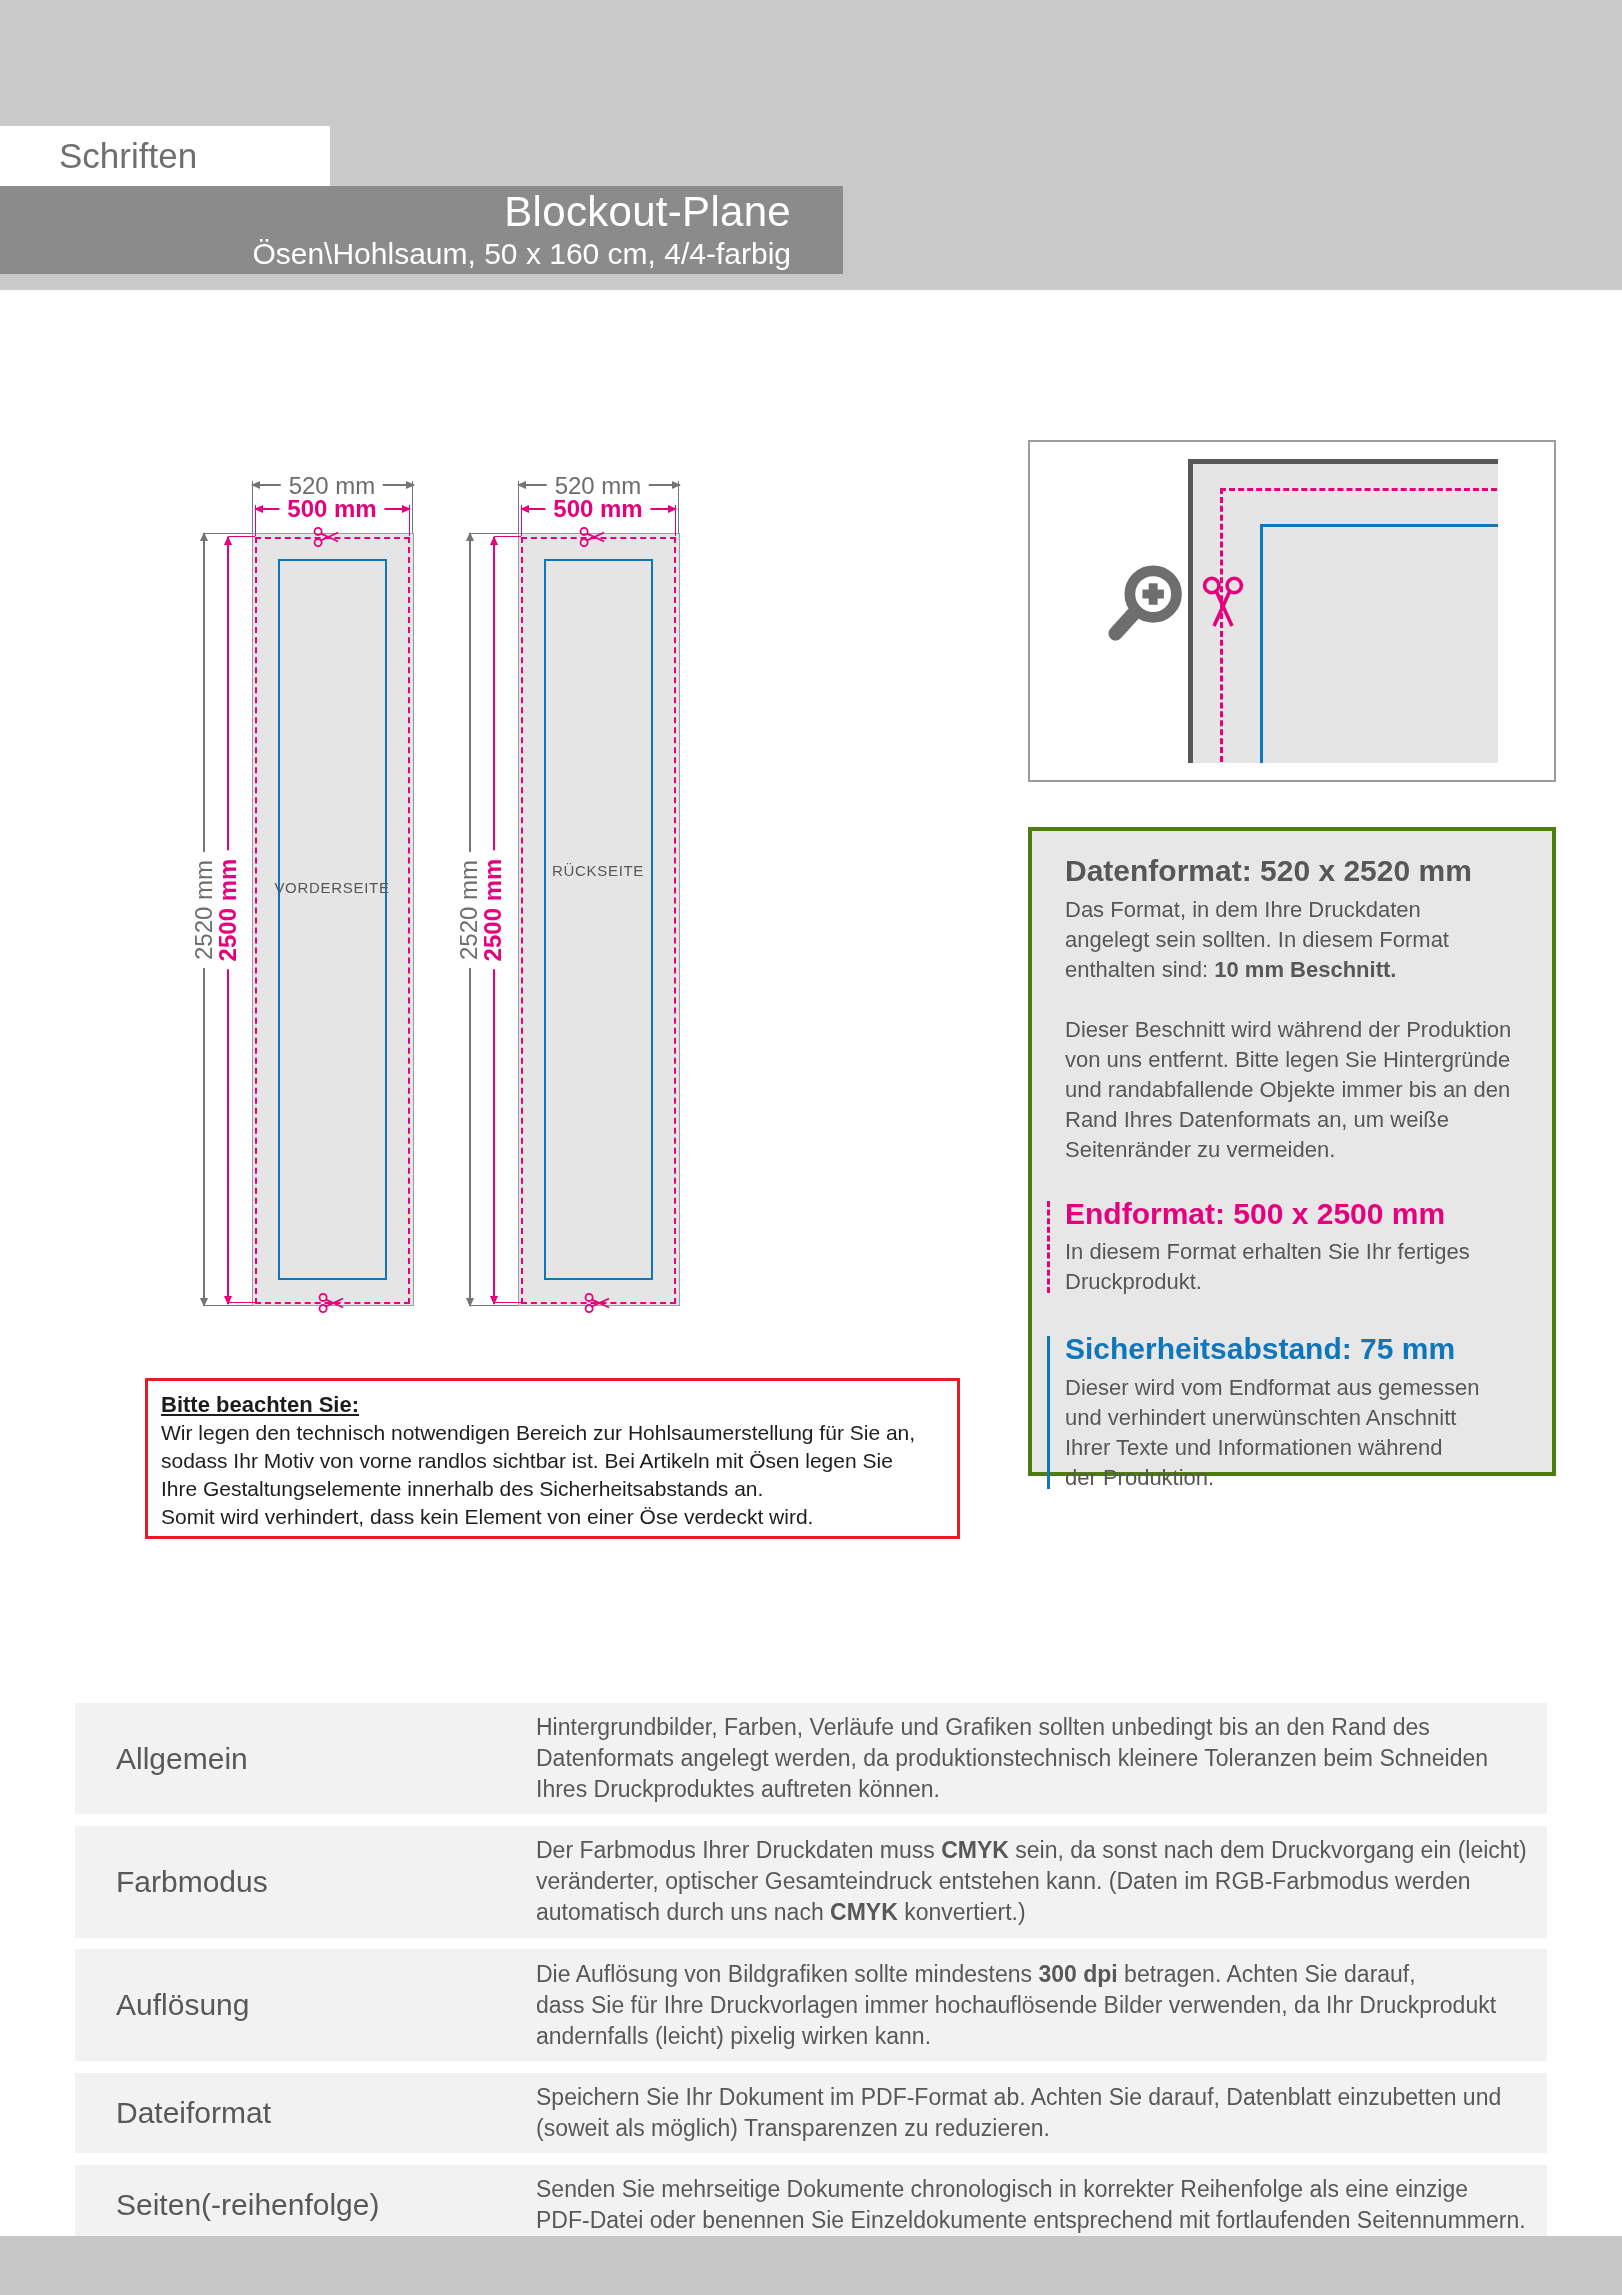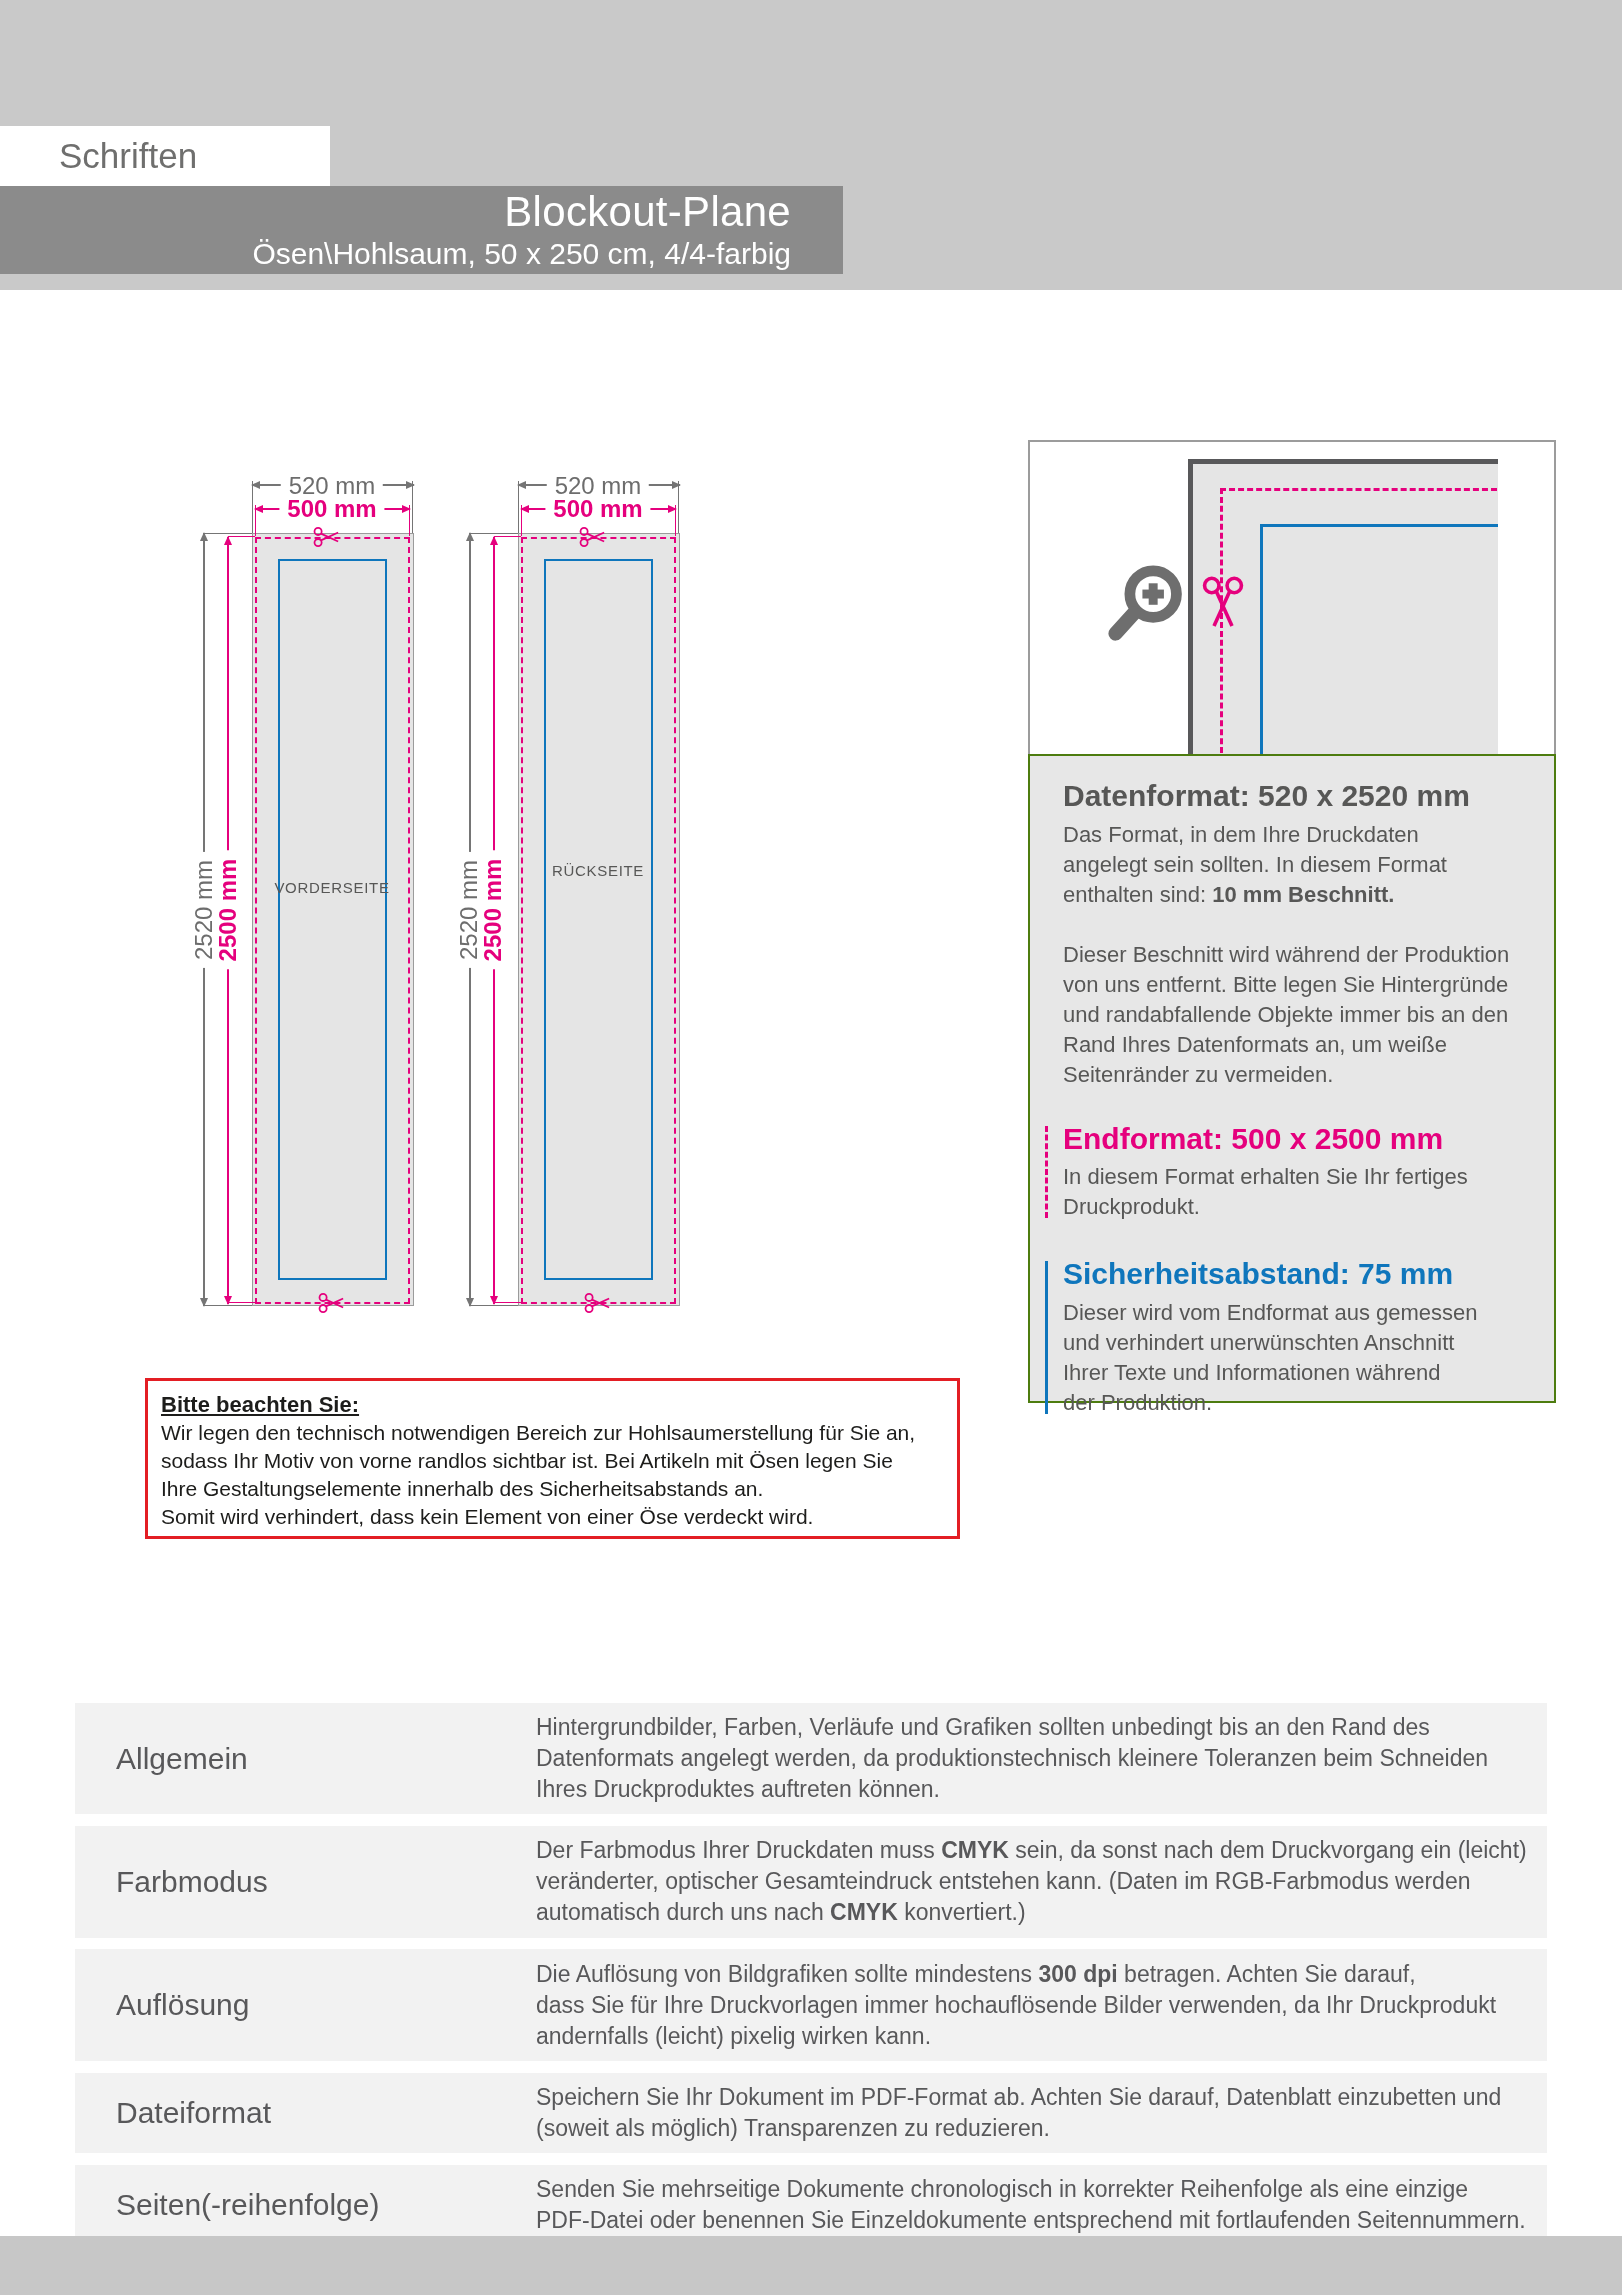--- a/index.html
+++ b/index.html
@@ -53,22 +53,22 @@
   .detail-box { left:1028px; top:440px; width:528px; height:342px; background:#ffffff;
                 border:2.6px solid #9c9c9c; }
   .d-fill { position:absolute; left:158px; top:17px; width:310px; height:304px; background:#e5e5e5;
             border-top:5.9px solid #58585a; border-left:5.9px solid #58585a; }
   .d-dash { position:absolute; left:190px; top:46px; width:277px; height:274px;
             border-top:3.3px dashed #e5007d; border-left:3.3px dashed #e5007d; }
   .d-blue { position:absolute; left:230px; top:82px; width:238px; height:239px;
             border-top:3.3px solid #0f76bc; border-left:3.3px solid #0f76bc; }
 
   
-  .info-panel { left:1028px; top:754px; width:528px; height:649px; background:#e7e7e7;
-                border:2px solid #4d7c0f; padding:22px 23.6px 0 33px; color:#575756; }
+  .info-panel { left:1028px; top:827px; width:528px; height:649px; background:#e7e7e7;
+                border:4px solid #4d7c0f; padding:22px 23.6px 0 33px; color:#575756; }
   .if-title { font-size:30px; font-weight:bold; line-height:35px; margin-bottom:6.5px; }
   .if-body  { font-size:22px; line-height:30px; white-space:pre-line; }
   .if-gap   { margin-top:30px; }
   .sec { position:relative; }
   .sec-end { margin-top:31px; }
   .sec-saf { margin-top:34px; }
   .marker { position:absolute; left:-18.3px; top:5.2px; bottom:3.9px; width:0; }
   .marker.dash  { border-left:3.9px dashed #e5007d; }
   .marker.solid { border-left:3.9px solid #0f76bc; }
   .t-mag  { color:#e5007d; }
@@ -101,21 +101,21 @@
 <body>
 
 <div id="page">
 
   <div class="abs top-band"></div>
   <div class="abs tag-box">
     <span>Schriften</span>
   </div>
   <div class="abs title-box">
     <span class="title">Blockout-Plane</span>
-    <span class="subtitle">Ösen\Hohlsaum, 50 x 250 cm, 4/4-farbig</span>
+    <span class="subtitle">Ösen\Hohlsaum, 50 x 160 cm, 4/4-farbig</span>
   </div>
 
   <div class="df-rect" style="left:252px; top:533px; width:162px; height:773px;"></div>
   <div class="ef-rect" style="left:255px; top:537px; width:155px; height:767px;"></div>
   <div class="sa-rect" style="left:278px; top:559px; width:109px; height:721px;"></div>
   <div class="side-label" style="left:332px; top:887px;">VORDERSEITE</div>
 
   <div class="ext c-gray" style="left:252px; top:481px; height:52px;"></div>
   <div class="ext c-gray" style="left:412px; top:481px; height:52px;"></div>
   <div class="dl dlh c-gray" style="left:252px; top:484px; width:162px;"></div>

